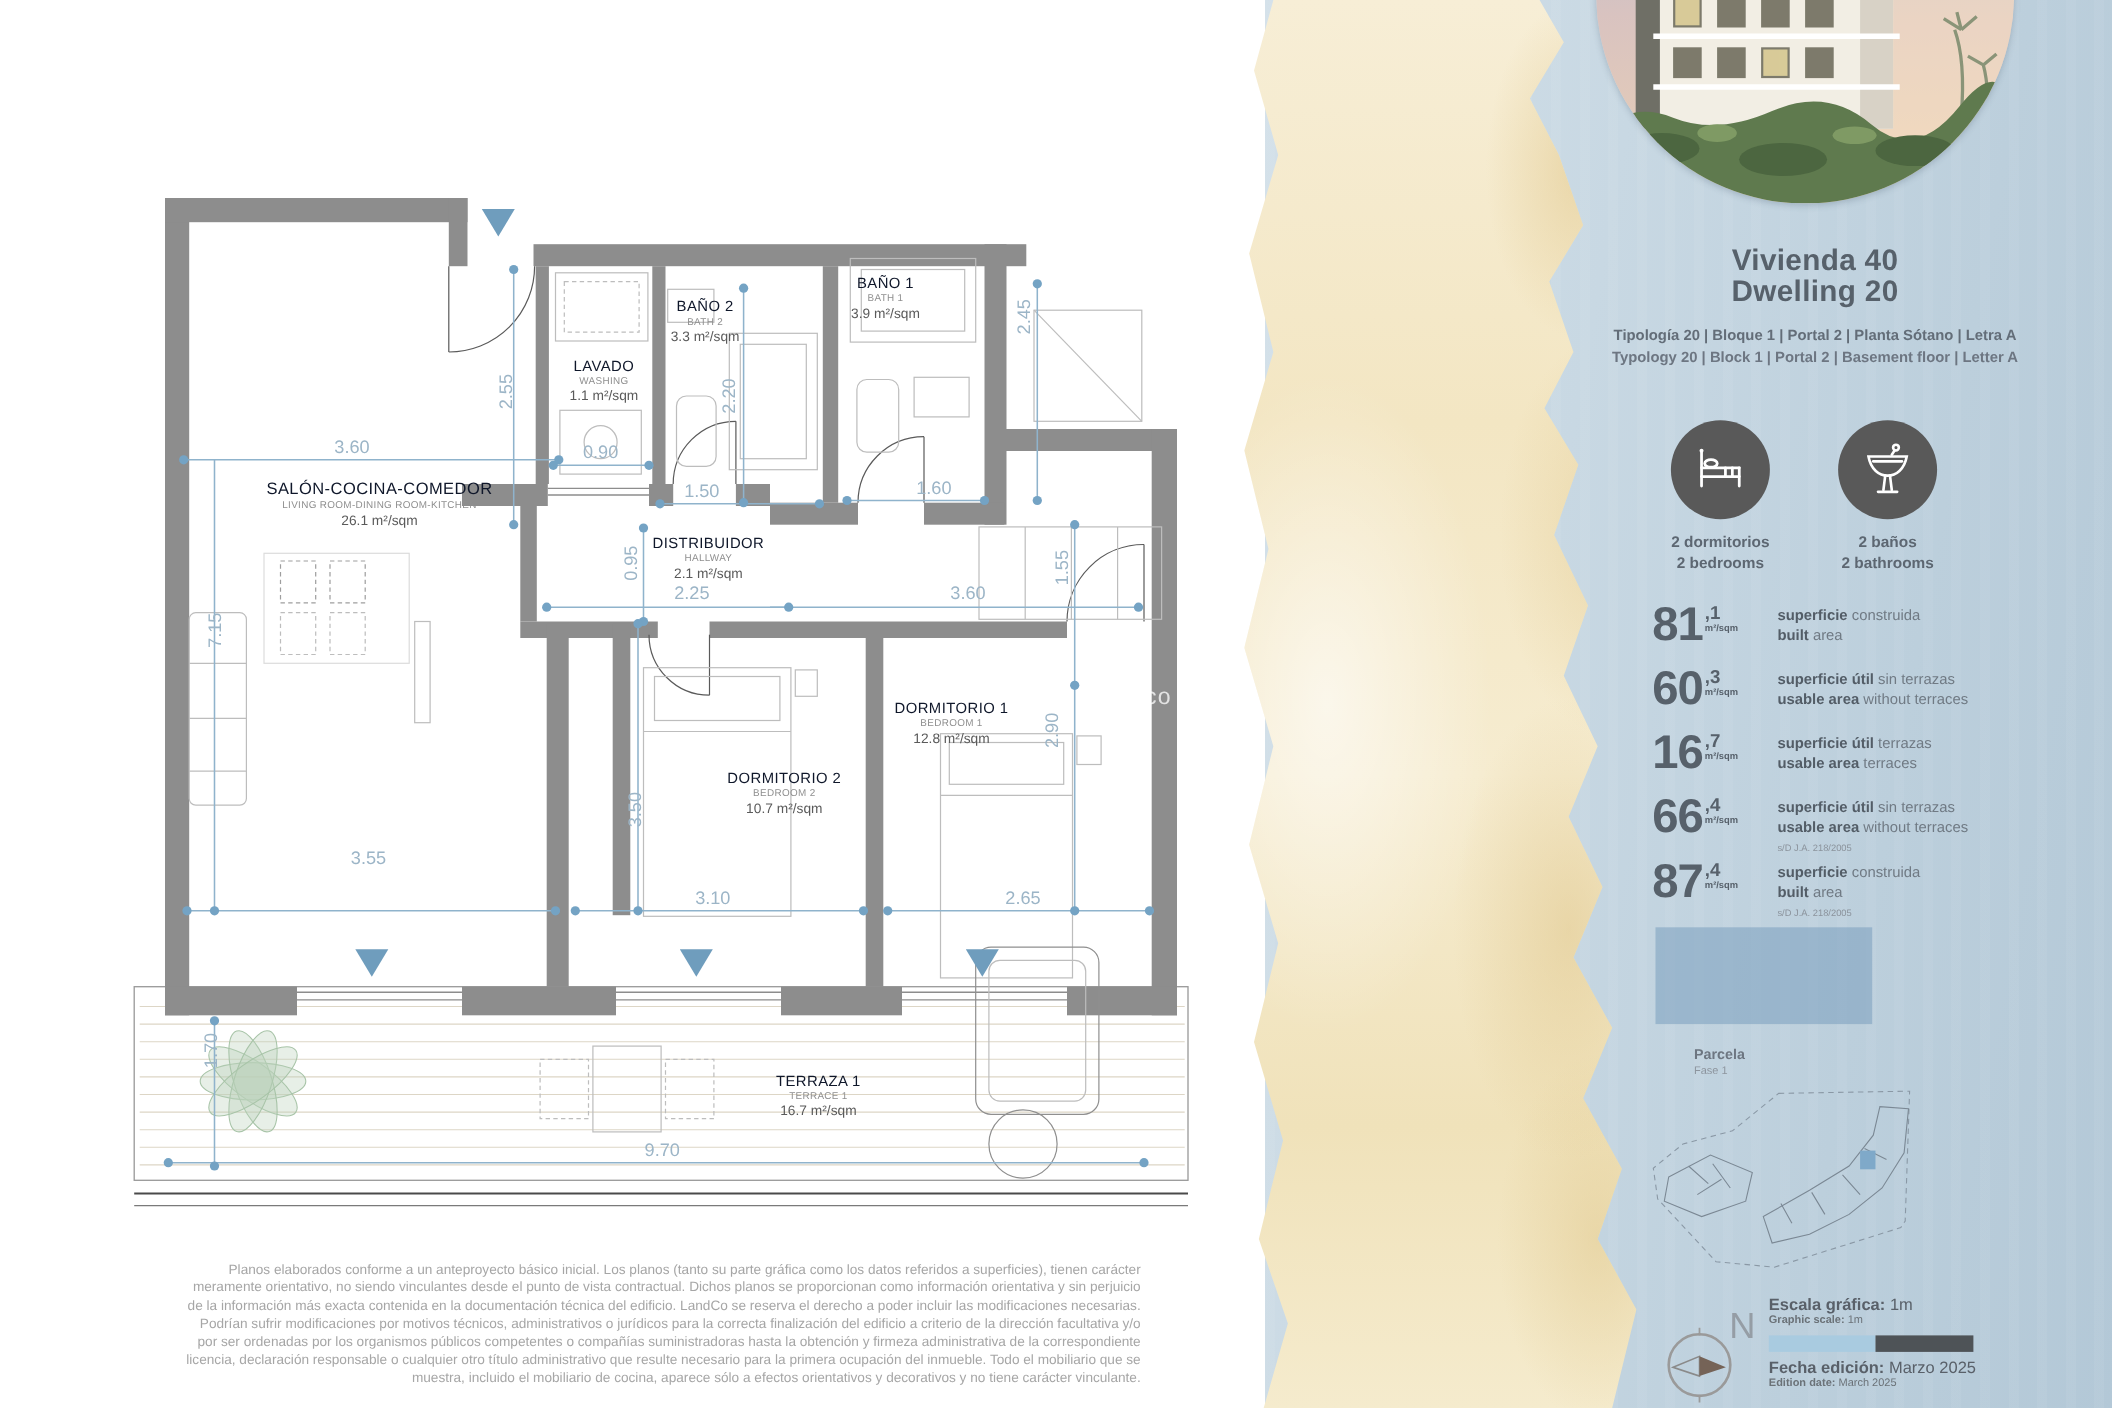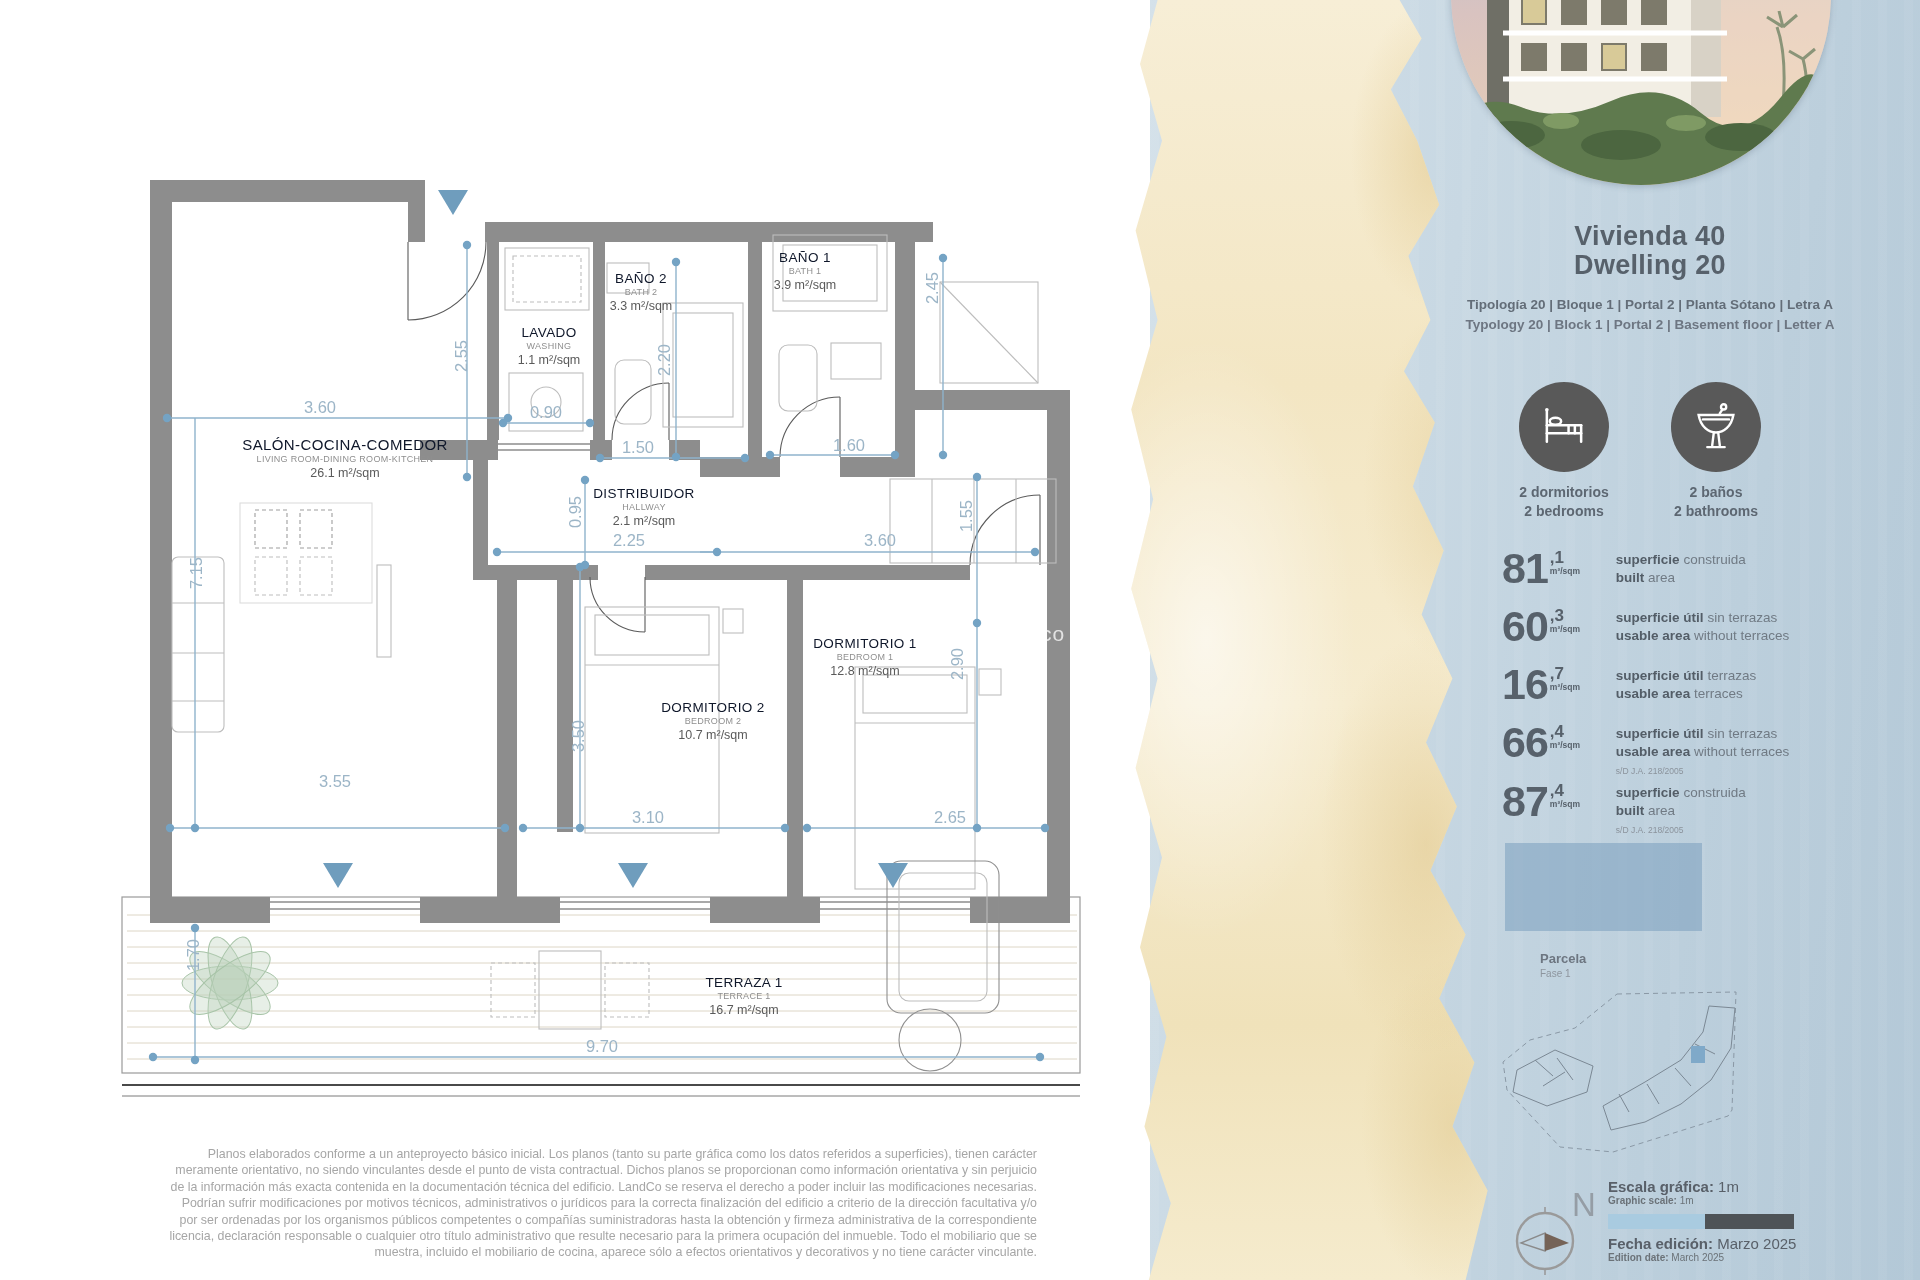--- a/index.html
+++ b/index.html
@@ -388,21 +388,21 @@
 <span class="dim" style="left:638px;top:447px;">1.50</span>
 <span class="dim" style="left:849px;top:445px;">1.60</span>
 <span class="dim v" style="left:575px;top:512px;">0.95</span>
 <span class="dim" style="left:629px;top:540px;">2.25</span>
 <span class="dim" style="left:880px;top:540px;">3.60</span>
 <span class="dim v" style="left:966px;top:516px;">1.55</span>
 <span class="dim v" style="left:578px;top:736px;">3.50</span>
 <span class="dim v" style="left:957px;top:664px;">2.90</span>
 <span class="dim" style="left:648px;top:817px;">3.10</span>
 <span class="dim" style="left:335px;top:781px;">3.55</span>
-<span class="dim" style="left:930px;top:817px;margin-left:20px;">2.65</span>
+<span class="dim" style="left:930px;top:817px;">2.65</span>
 <span class="dim v" style="left:193px;top:955px;">1.70</span>
 <span class="dim" style="left:602px;top:1046px;">9.70</span>
 
 <span class="abs watermark">co</span>
 
 <div class="abs title">
   <div>Vivienda 40</div>
   <div>Dwelling 20</div>
 </div>
 <div class="abs meta">

